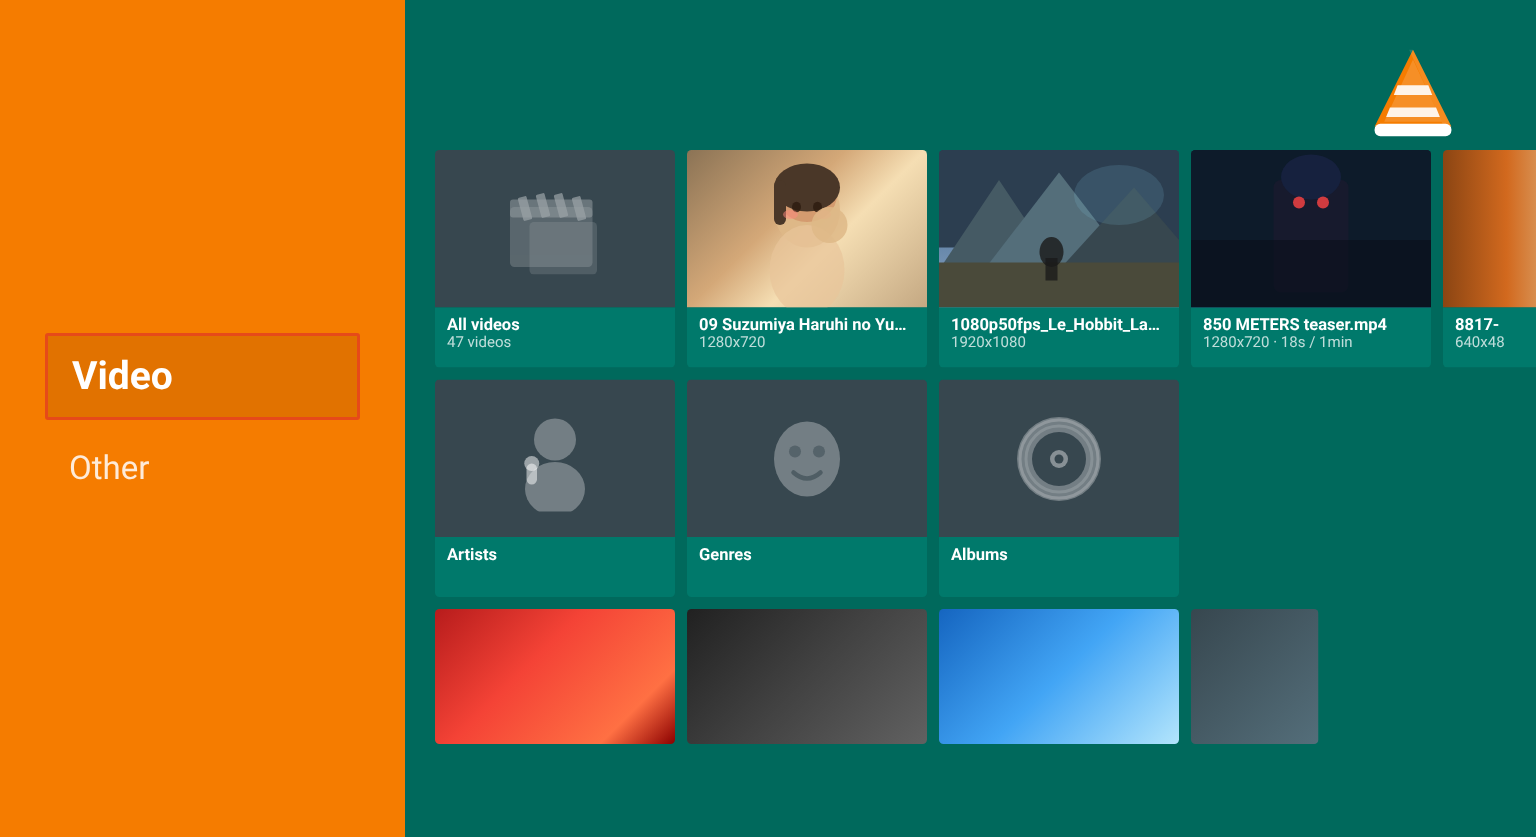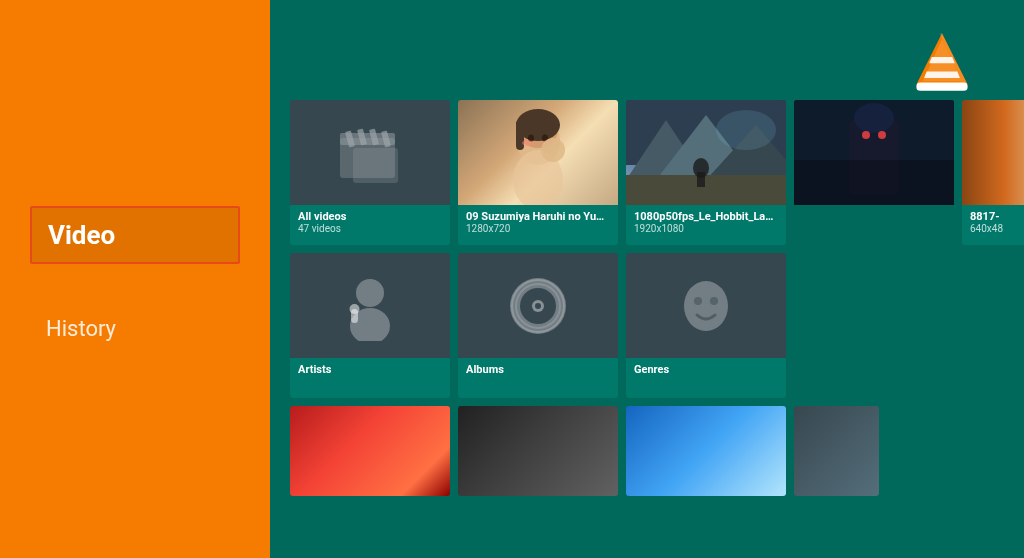--- a/index.html
+++ b/index.html
@@ -21,21 +21,21 @@
       justify-content: center;
       padding: 0 30px;
       flex-shrink: 0;
     }
 
     .nav-item {
       padding: 12px 16px;
       font-size: 26px;
       color: white;
       cursor: pointer;
-      margin: 20px 0;
+      margin: 4px 0;
       border-radius: 2px;
     }
 
     .nav-item.active {
       border: 2px solid #E64A19;
       background: rgba(0,0,0,0.08);
       font-weight: bold;
     }
 
     .nav-item:not(.active) {
@@ -217,21 +217,21 @@
     }
   </style>
 </head>
 <body>
 
 <div id="sidebar">
   <div class="nav-item active">
     <span>Video</span>
   </div>
   <div class="nav-item">
-    <span>History</span>
+    <span>Other</span>
   </div>
 </div>
 
 <div id="main">
 
   <div id="vlc-logo">
     <svg viewBox="0 0 100 100" class="vlc-cone">
 
       <polygon points="50,5 90,85 10,85" fill="#F57C00"></polygon>
       <polygon points="50,15 80,80 20,80" fill="white" opacity="0.15"></polygon>
@@ -334,20 +334,24 @@
               <rect x="55" y="20" width="50" height="75" rx="5" fill="#1a1a2e" opacity="0.8"></rect>
               <ellipse cx="80" cy="18" rx="20" ry="15" fill="#16213e"></ellipse>
 
               <circle cx="72" cy="35" r="4" fill="#FF4444" opacity="0.8"></circle>
               <circle cx="88" cy="35" r="4" fill="#FF4444" opacity="0.8"></circle>
 
               <rect x="0" y="60" width="160" height="45" fill="#0A0F1A" opacity="0.6"></rect>
             </svg>
           </div>
         </div>
+        <div class="tile-info">
+          <div class="tile-title">850 METERS teaser.mp4</div>
+          <div class="tile-subtitle">1280x720 · 18s / 1min</div>
+        </div>
       </div>
 
       <div class="grid-tile tile-partial tile-8817" style="width:85px;">
         <div class="tile-thumb">
           <div class="partial-bg"></div>
         </div>
         <div class="tile-info">
           <div class="tile-title">8817-</div>
           <div class="tile-subtitle">640x48</div>
         </div>
@@ -363,20 +367,37 @@
 
             <circle cx="35" cy="22" r="14" fill="rgba(255,255,255,0.3)"></circle>
             <ellipse cx="35" cy="55" rx="20" ry="18" fill="rgba(255,255,255,0.3)"></ellipse>
 
             <rect x="16" y="38" width="7" height="14" rx="3.5" fill="rgba(255,255,255,0.5)"></rect>
             <circle cx="19.5" cy="38" r="5" fill="rgba(255,255,255,0.5)"></circle>
           </svg>
         </div>
         <div class="tile-info">
           <div class="tile-title">Artists</div>
+          <div class="tile-subtitle"></div>
+        </div>
+      </div>
+
+      <div class="grid-tile tile-audio">
+        <div class="tile-thumb" style="background:#37474F;">
+          <svg width="70" height="70" viewBox="0 0 70 70">
+
+            <ellipse cx="35" cy="35" rx="22" ry="25" fill="rgba(255,255,255,0.3)"></ellipse>
+            <circle cx="27" cy="30" r="4" fill="#37474F" opacity="0.5"></circle>
+            <circle cx="43" cy="30" r="4" fill="#37474F" opacity="0.5"></circle>
+
+            <path d="M26,44 Q35,52 44,44" fill="none" stroke="#37474F" stroke-width="3" stroke-linecap="round" opacity="0.6"></path>
+          </svg>
+        </div>
+        <div class="tile-info">
+          <div class="tile-title">Genres</div>
           <div class="tile-subtitle"></div>
         </div>
       </div>
 
       <div class="grid-tile tile-audio">
         <div class="tile-thumb" style="background:#37474F;">
           <svg width="70" height="70" viewBox="0 0 70 70">
 
             <circle cx="35" cy="35" r="28" fill="rgba(255,255,255,0.3)"></circle>
             <circle cx="35" cy="35" r="18" fill="#37474F"></circle>
@@ -385,37 +406,20 @@
             <circle cx="35" cy="35" r="6" fill="rgba(255,255,255,0.4)"></circle>
             <circle cx="35" cy="35" r="3" fill="#37474F"></circle>
           </svg>
         </div>
         <div class="tile-info">
           <div class="tile-title">Albums</div>
           <div class="tile-subtitle"></div>
         </div>
       </div>
 
-      <div class="grid-tile tile-audio">
-        <div class="tile-thumb" style="background:#37474F;">
-          <svg width="70" height="70" viewBox="0 0 70 70">
-
-            <ellipse cx="35" cy="35" rx="22" ry="25" fill="rgba(255,255,255,0.3)"></ellipse>
-            <circle cx="27" cy="30" r="4" fill="#37474F" opacity="0.5"></circle>
-            <circle cx="43" cy="30" r="4" fill="#37474F" opacity="0.5"></circle>
-
-            <path d="M26,44 Q35,52 44,44" fill="none" stroke="#37474F" stroke-width="3" stroke-linecap="round" opacity="0.6"></path>
-          </svg>
-        </div>
-        <div class="tile-info">
-          <div class="tile-title">Genres</div>
-          <div class="tile-subtitle"></div>
-        </div>
-      </div>
-
 
     </div>
 
     <div class="grid-row">
       <div class="grid-tile tile-last" style="height:90px;">
         <div class="tile-thumb" style="height:90px;">
           <div class="last1-bg"></div>
         </div>
       </div>
       <div class="grid-tile tile-last" style="height:90px;">

